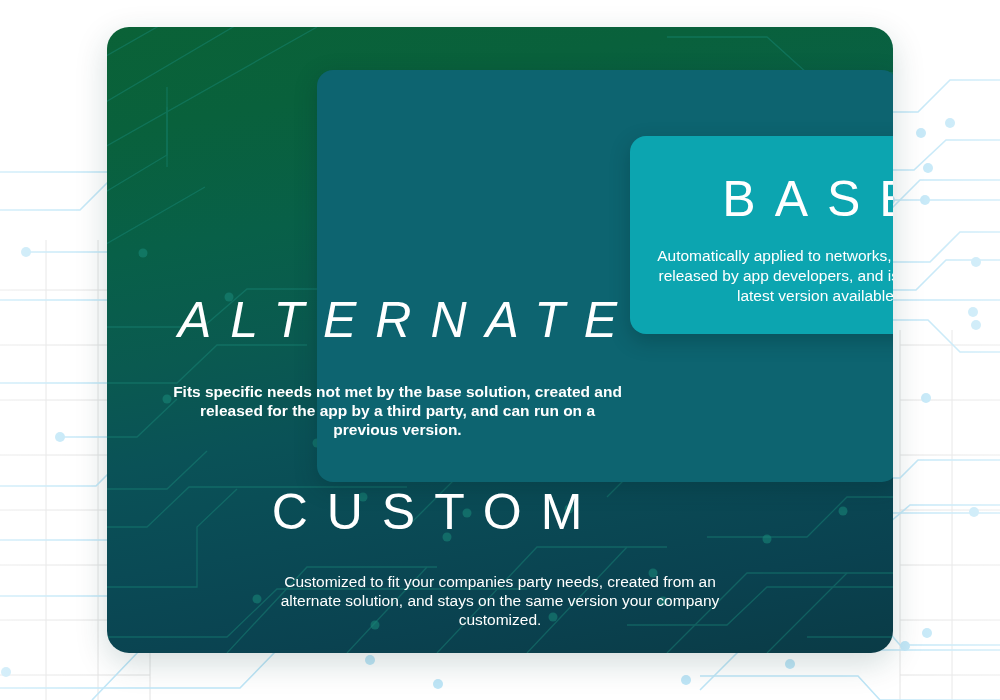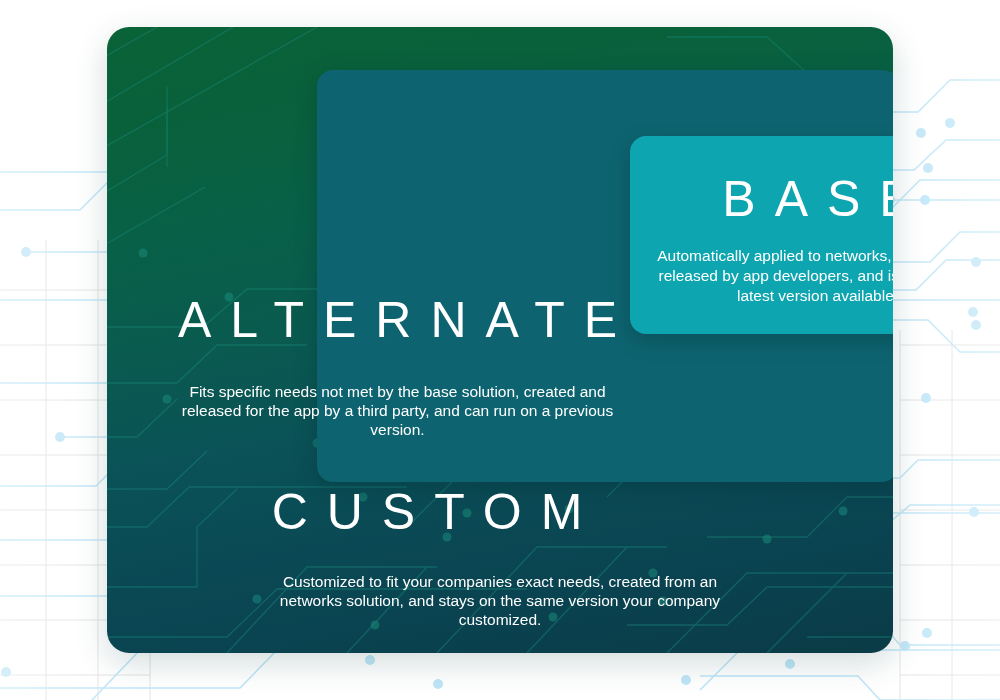--- a/index.html
+++ b/index.html
@@ -107,27 +107,29 @@
   }
 
   
   .alt-title {
     position: absolute;
     left: 0; top: 268px;
     width: 581px;
     font-size: 50px;
     letter-spacing: 19px;
     text-indent: 19px;
+    font-style: italic;
   }
   .alt-desc {
     position: absolute;
     left: 60px; top: 355px;
     width: 461px;
     font-size: 15.5px;
     line-height: 19px;
+    font-weight: bold;
   }
 
   
   .custom-title {
     position: absolute;
     left: 0; top: 460px;
     width: 640px;
     font-size: 50px;
     letter-spacing: 19px;
     text-indent: 19px;
@@ -302,16 +304,16 @@
       <div class="base-card">
         <div class="tier-title base-title">BASE</div>
         <div class="tier-desc base-desc">Automatically applied to networks, created and released by app developers, and is always the latest version available.</div>
       </div>
     </div>
 
     <div class="tier-title alt-title">ALTERNATE</div>
     <div class="tier-desc alt-desc">Fits specific needs not met by the base solution, created and released for the app by a third party, and can run on a previous version.</div>
 
     <div class="tier-title custom-title">CUSTOM</div>
-    <div class="tier-desc custom-desc">Customized to fit your companies exact needs, created from an networks solution, and stays on the same version your company customized.</div>
+    <div class="tier-desc custom-desc">Customized to fit your companies party needs, created from an alternate solution, and stays on the same version your company customized.</div>
   </div>
 
 </div>
 
 </body></html>

